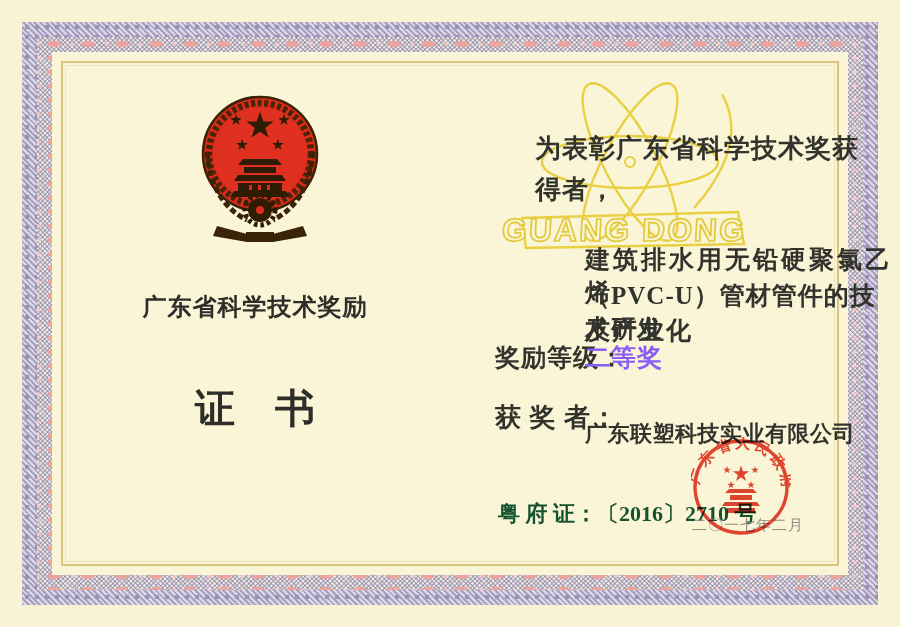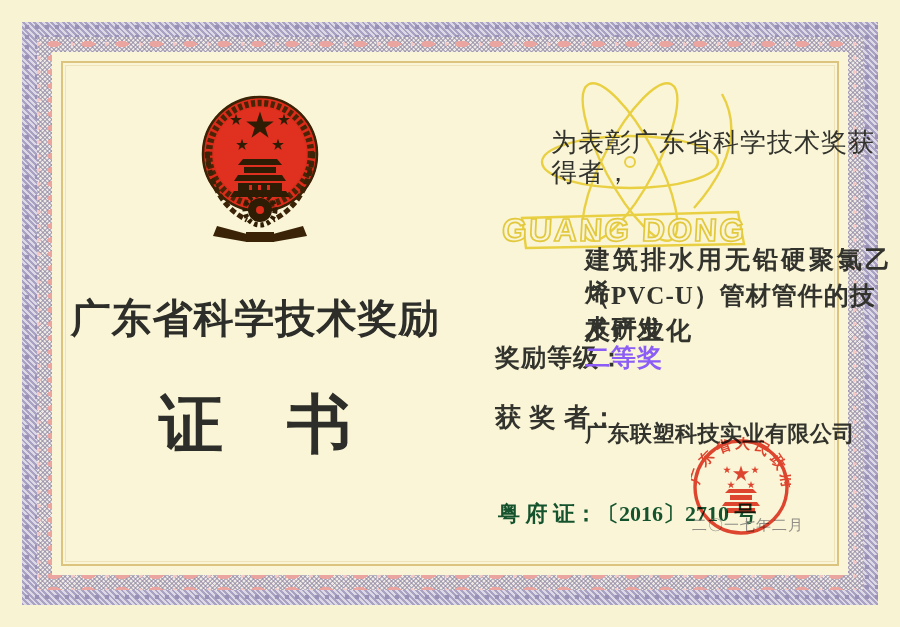--- a/index.html
+++ b/index.html
@@ -20,26 +20,26 @@
       repeating-linear-gradient(45deg,rgba(140,132,160,.55) 0 1.4px,rgba(0,0,0,0) 1.4px 3.2px),
       repeating-linear-gradient(-45deg,rgba(140,132,160,.55) 0 1.4px,rgba(0,0,0,0) 1.4px 3.2px);
     background-size:34px 14px,34px 14px,auto,auto;background-color:#efe9e6;}
   .inner-paper{position:absolute;inset:52px;background:#f9f5d6;}
   .gold-line{position:absolute;inset:61px;border:2px solid #ddc47e;outline:1px solid #efe3ba;outline-offset:-5px;}
 
   
   .abs{position:absolute;}
   .title{left:60px;top:291px;width:390px;text-align:center;
     font-family:"Liberation Sans","DejaVu Sans",sans-serif;font-weight:bold;
-    font-size:40px;color:#2d2d29;letter-spacing:1px;}
+    font-size:24px;color:#2d2d29;letter-spacing:1px;}
   .subtitle{left:60px;top:381px;width:390px;text-align:center;
     font-family:"Liberation Sans","DejaVu Sans",sans-serif;font-weight:bold;
-    font-size:64px;color:#2d2d29;}
-  .intro{left:495px;top:128px;width:390px;font-size:26px;font-weight:normal;
-    color:#33332e;line-height:30px;letter-spacing:1px;margin-left:16px;}
+    font-size:40px;color:#2d2d29;}
+  .intro{left:495px;top:128px;width:390px;font-size:26px;font-weight:bold;
+    color:#33332e;line-height:41px;letter-spacing:1px;}
   .intro .line1{padding-left:40px;}
   .fieldtxt{font-size:25px;font-weight:bold;color:#33332e;letter-spacing:1px;}
   .lbl-project{left:495px;top:243px;}
   .val-p1{left:585px;top:243px;letter-spacing:3px;}
   .val-p2{left:585px;top:279px;letter-spacing:1px;}
   .val-p3{left:585px;top:314px;letter-spacing:2px;}
   .lbl-grade{left:495px;top:341px;}
   .val-grade{left:585px;top:341px;color:#8b5cf6;}
   .lbl-winner{left:495px;top:400px;font-size:26px;}
   .val-winner{left:585px;top:419px;font-size:22px;letter-spacing:0.5px;}

